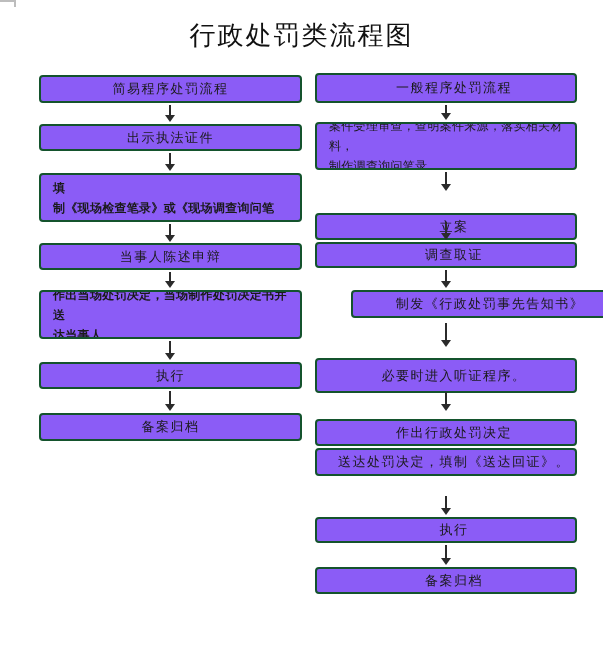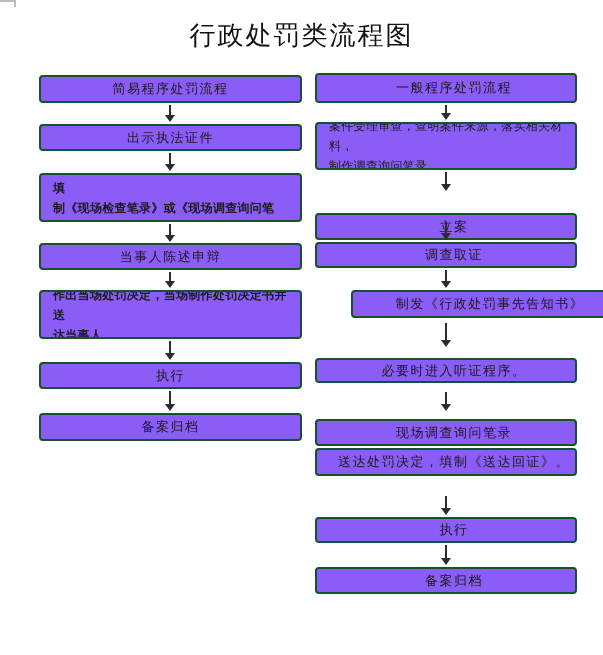--- a/index.html
+++ b/index.html
@@ -111,24 +111,24 @@
 
   <div class="box right-col single" style="top:193px;height:27px;margin-top:20px;">立案</div>
   <div class="arrow right-a" style="top:222px;height:11px;"></div>
 
   <div class="box right-col single" style="top:242px;height:26px;">调查取证</div>
   <div class="arrow right-a" style="top:270px;height:11px;"></div>
 
   <div class="box right-col single" style="top:290px;height:28px;margin-left:36px;">制发《行政处罚事先告知书》</div>
   <div class="arrow right-a" style="top:323px;height:17px;"></div>
 
-  <div class="box right-col single" style="top:358px;height:25px;">必要时进入听证程序。</div>
+  <div class="box right-col single" style="top:358px;height:35px;">必要时进入听证程序。</div>
   <div class="arrow right-a" style="top:392px;height:12px;"></div>
 
-  <div class="box right-col single" style="top:419px;height:27px;">现场调查询问笔录</div>
+  <div class="box right-col single" style="top:419px;height:27px;">作出行政处罚决定</div>
   <div class="arrow right-a" style="top:448px;height:9px;"></div>
 
   <div class="box right-col single" style="top:448px;height:28px;">送达处罚决定，填制《送达回证》。</div>
   <div class="arrow right-a" style="top:496px;height:12px;"></div>
 
   <div class="box right-col single" style="top:517px;height:26px;">执行</div>
   <div class="arrow right-a" style="top:545px;height:13px;"></div>
 
   <div class="box right-col single" style="top:567px;height:27px;">备案归档</div>
 

